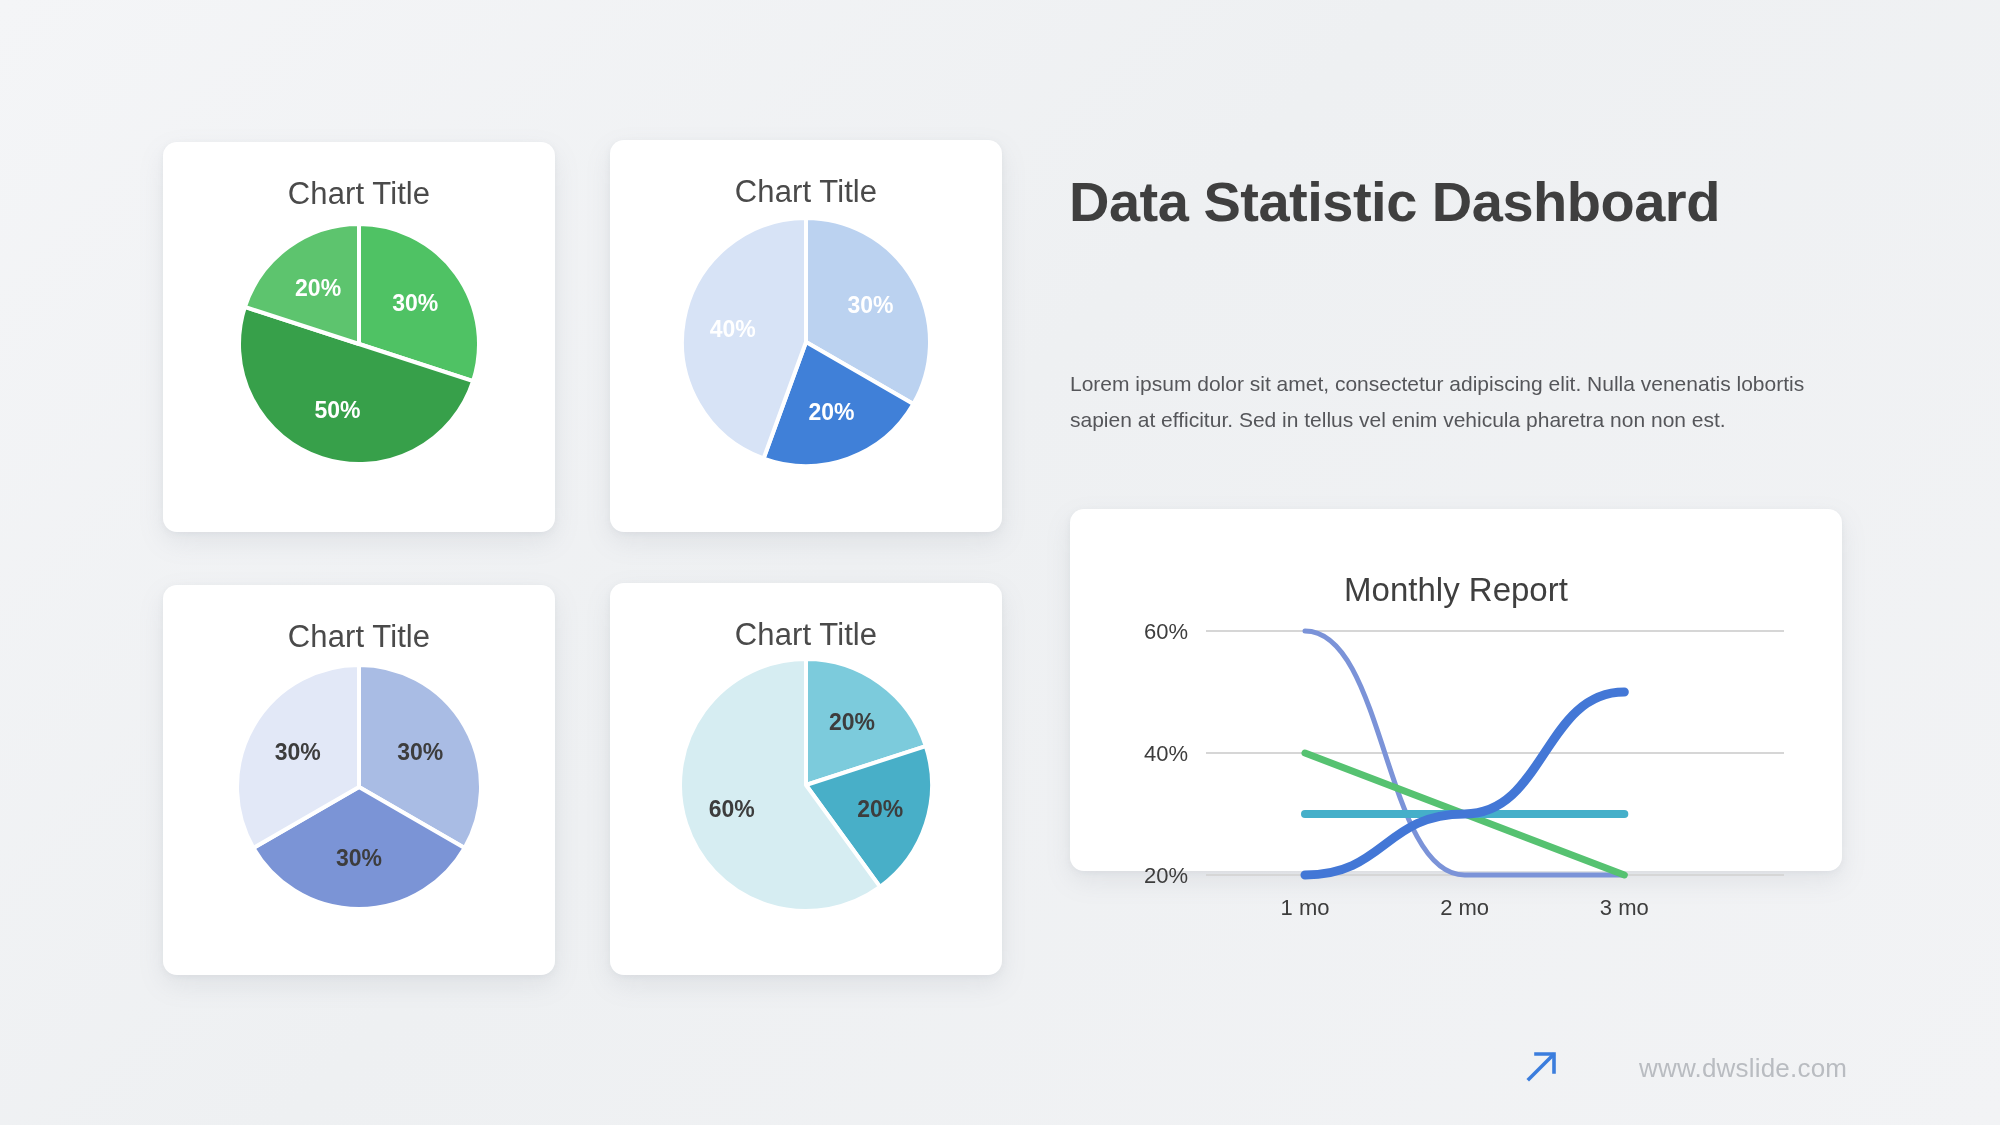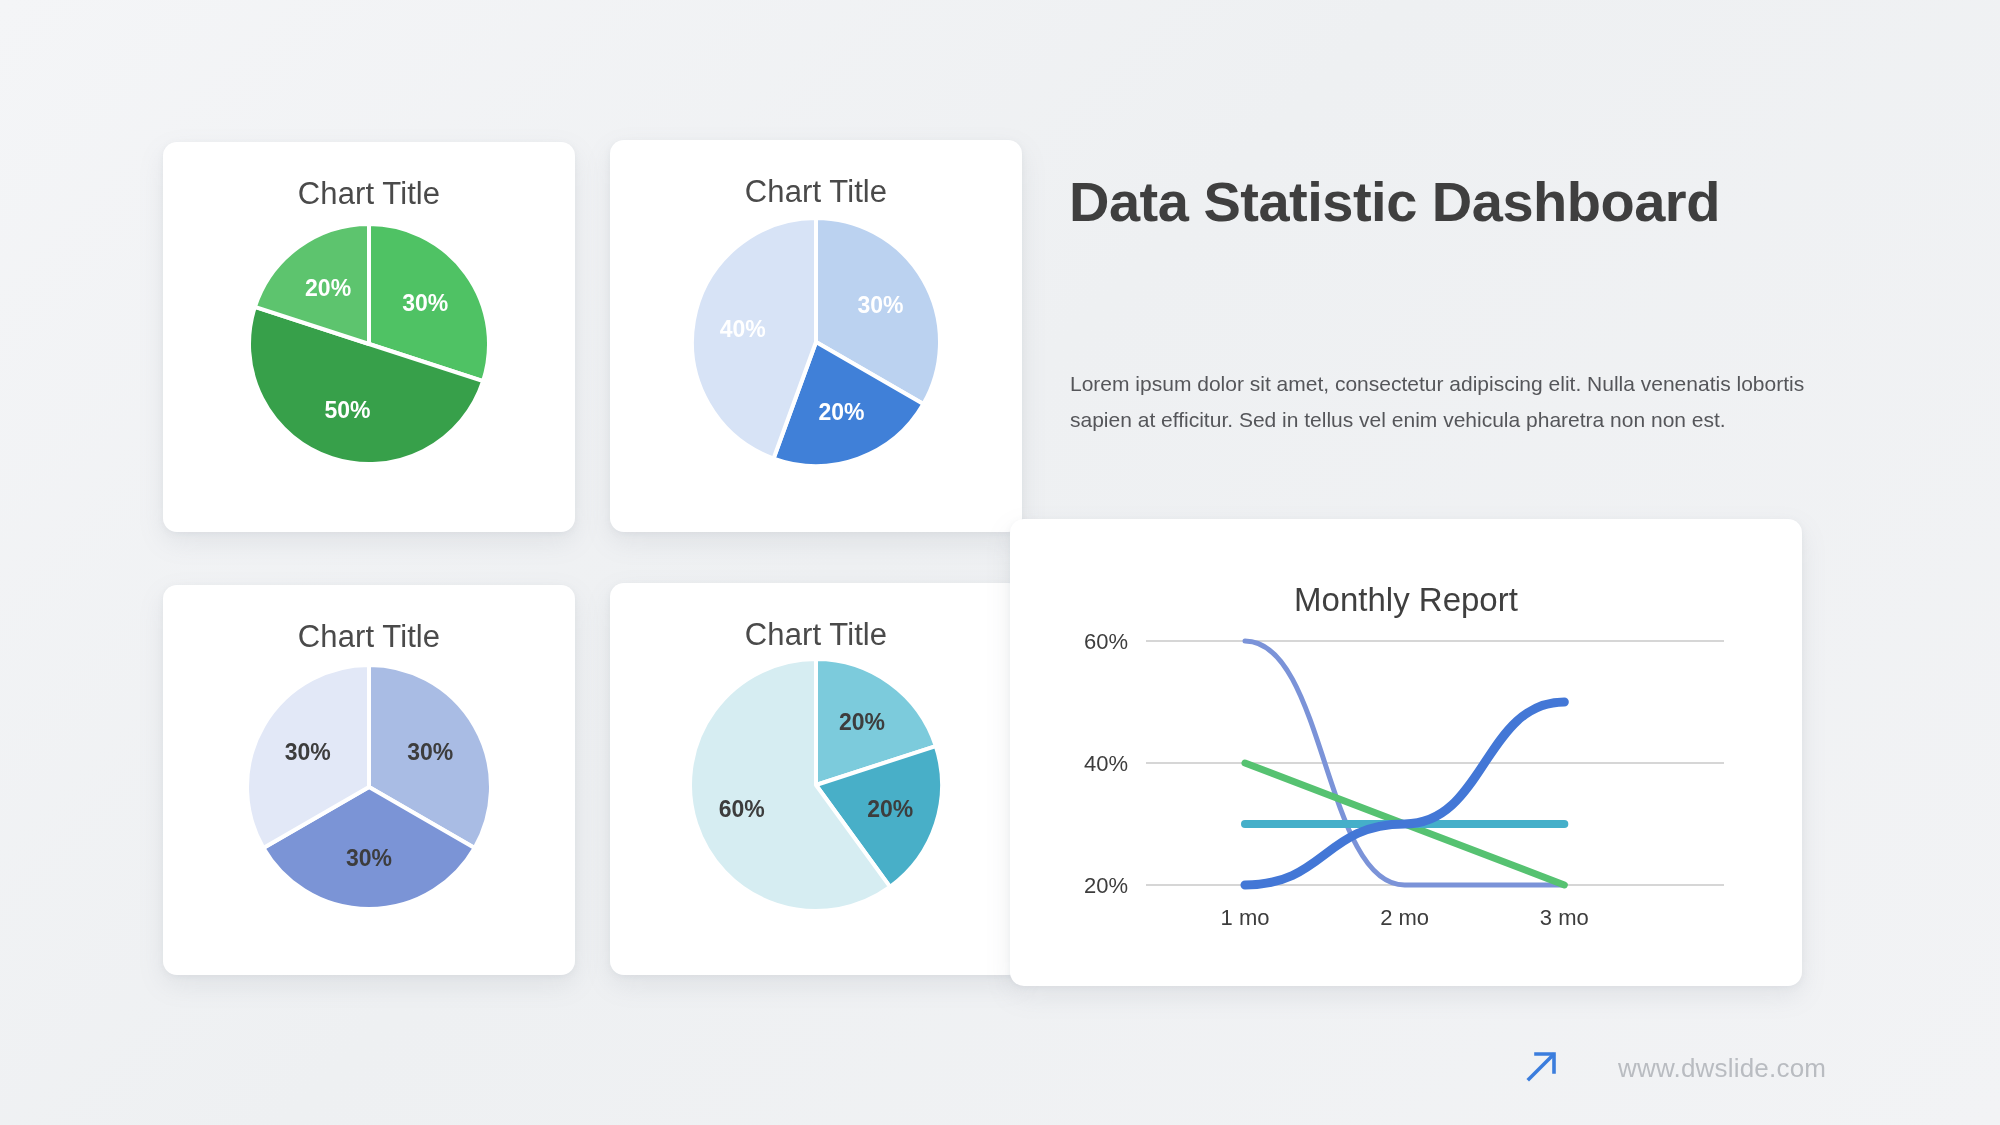--- a/index.html
+++ b/index.html
@@ -15,21 +15,20 @@
     position: relative;
   }
 
   
   .card {
     position: absolute;
     background: #ffffff;
     border-radius: 14px;
     box-shadow: 0 10px 26px rgba(120,130,145,0.13),
                 0 2px 6px rgba(120,130,145,0.08);
-    padding-left: 20px;
   }
 
   .card-title {
     position: absolute;
     top: 34px;
     left: 0;
     right: 0;
     text-align: center;
     font-size: 31px;
     color: #4a4a4a;
@@ -74,25 +73,24 @@
     position: absolute;
     left: 1070px;
     top: 345px;
     width: 740px;
     font-size: 21px;
     line-height: 1.72;
     color: #55565a;
   }
 
   #card-line {
-    left: 1010px;
+    left: 1070px;
     top: 509px;
     width: 772px;
-    height: 467px;
-    margin-top: 10px;
+    height: 362px;
   }
   #line-chart-title {
     position: absolute;
     top: 62px;
     left: 0;
     right: 0;
     text-align: center;
     font-size: 33px;
     color: #3f3f3f;
     font-weight: 400;
@@ -109,21 +107,21 @@
   }
   .gridline { stroke: #d6d6d6; stroke-width: 2.2; }
 
   
   #footer {
     position: absolute;
     left: 1522px;
     top: 1046px;
     display: flex;
     align-items: center;
-    gap: 56px;
+    gap: 77px;
   }
   #footer-url {
     font-size: 26px;
     color: #b9bcc1;
     letter-spacing: 0.2px;
   }
 </style>
 </head>
 <body>
 

